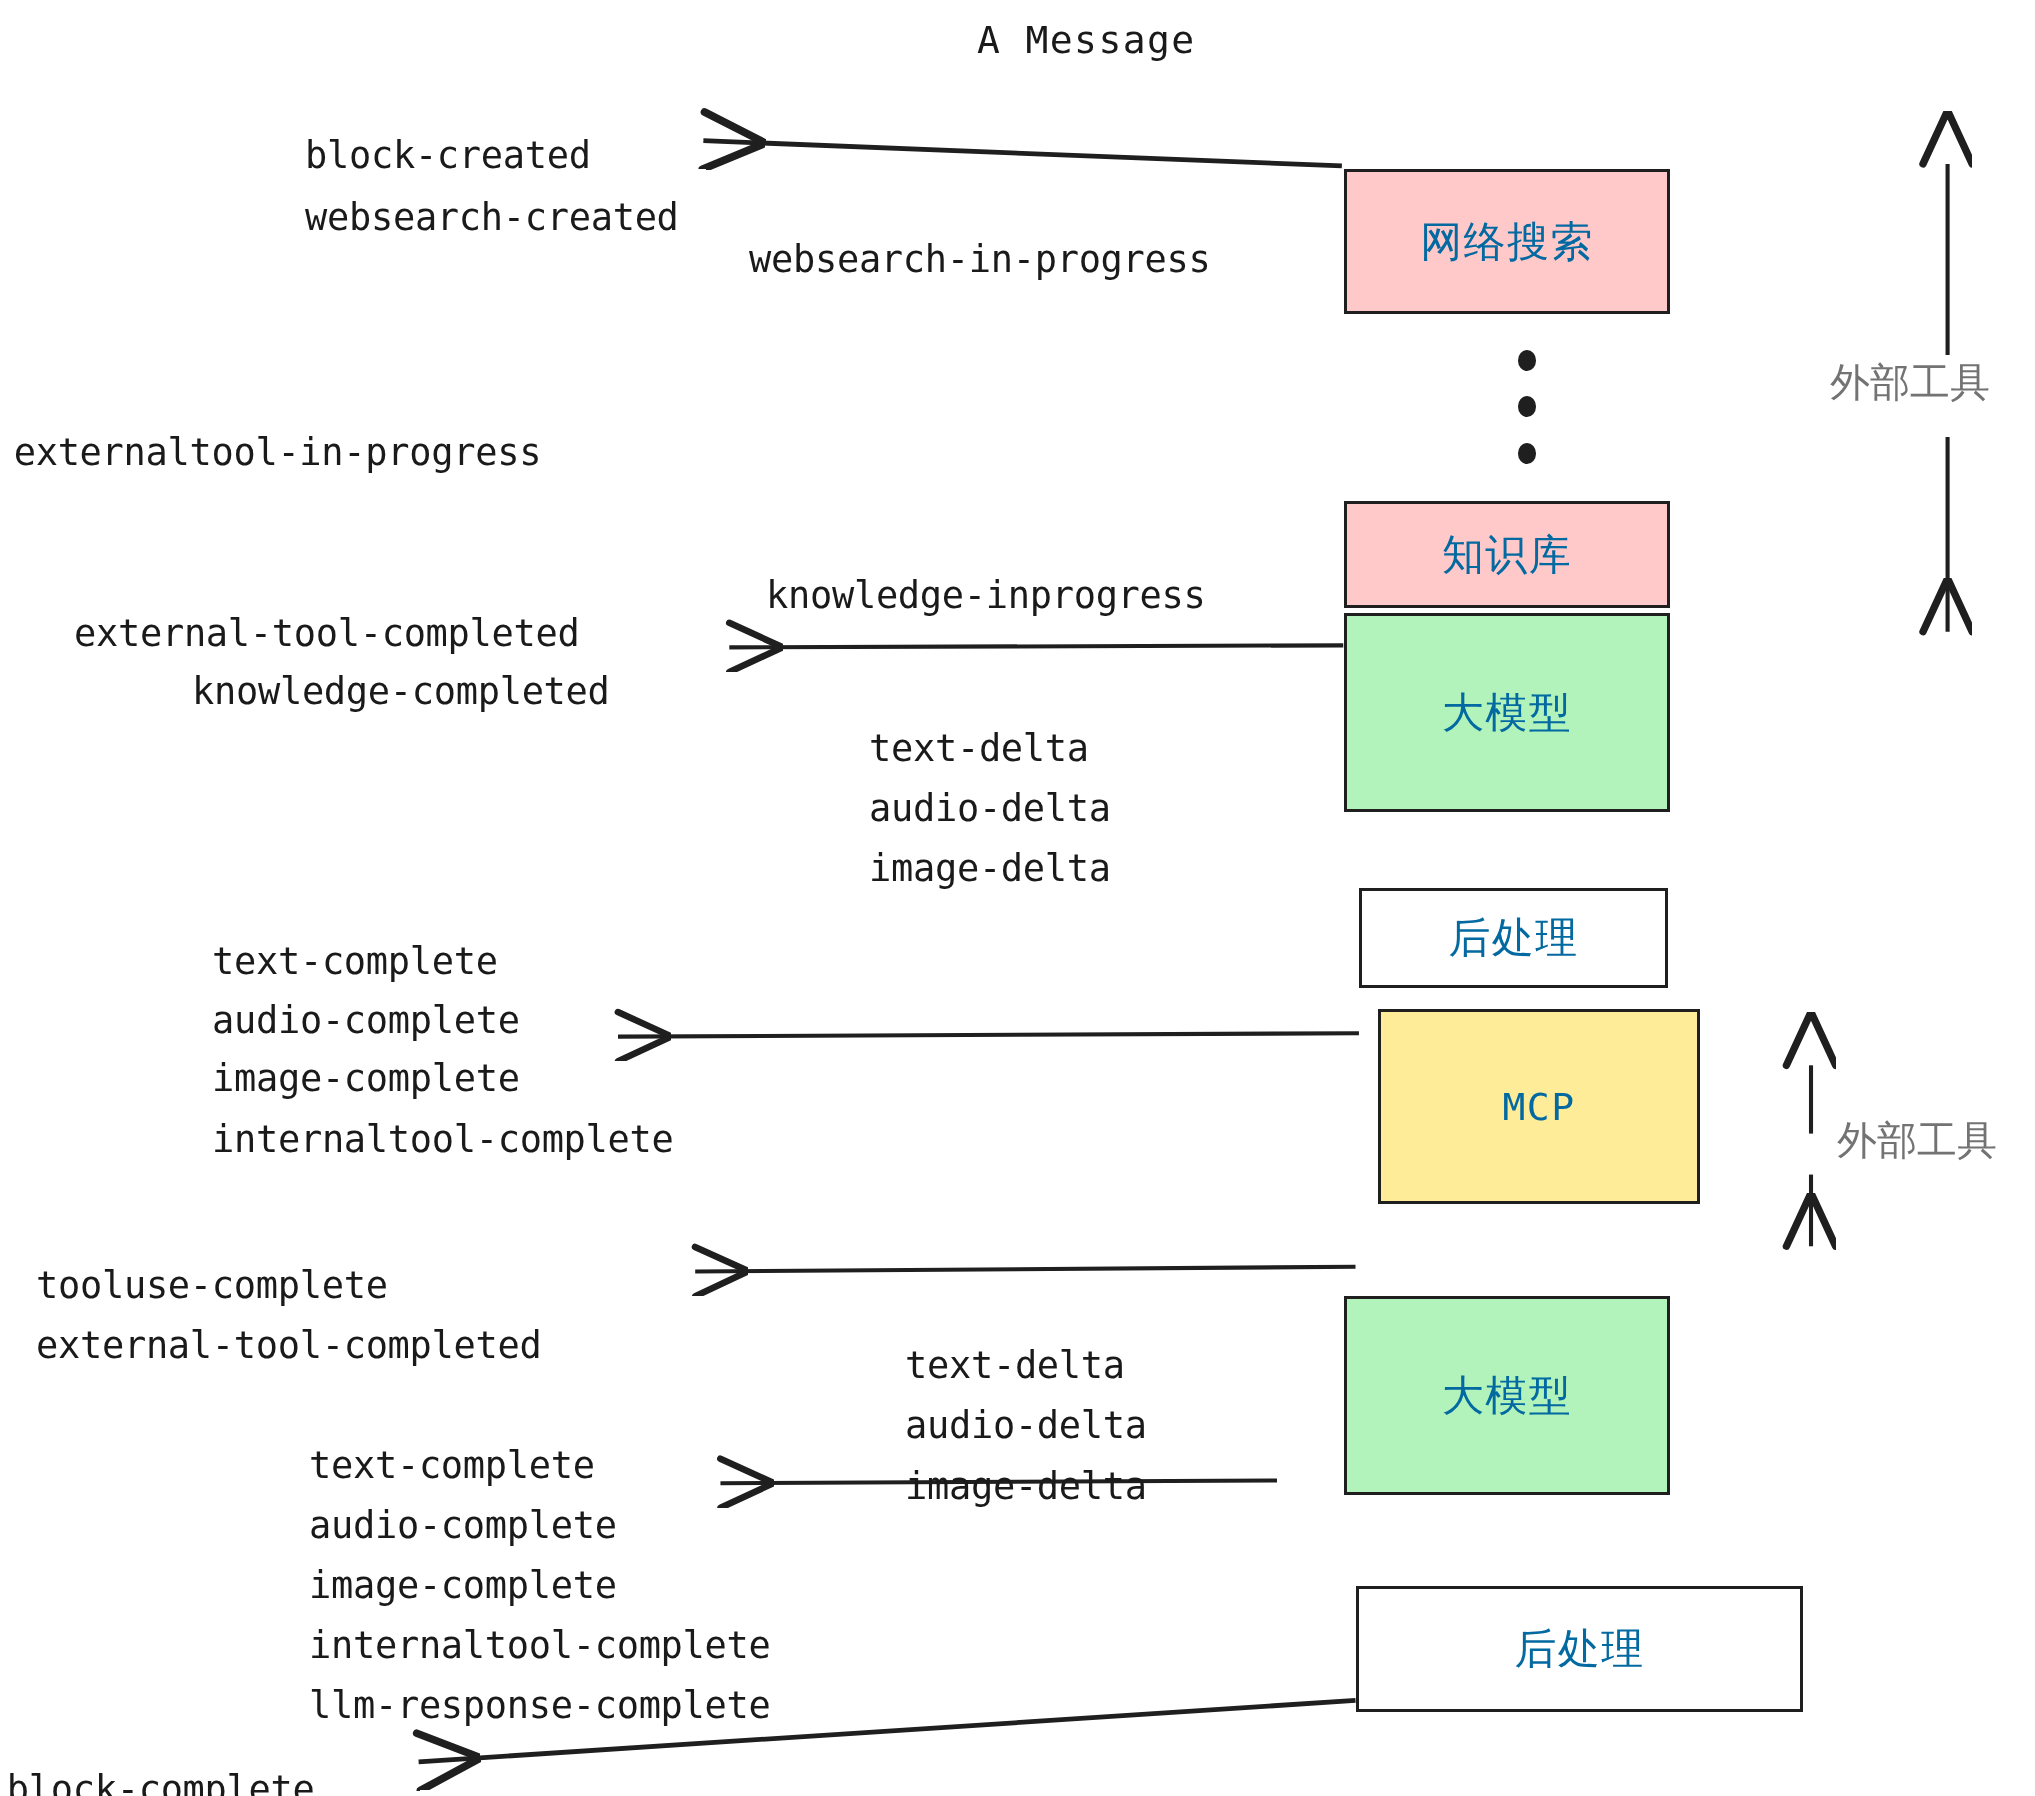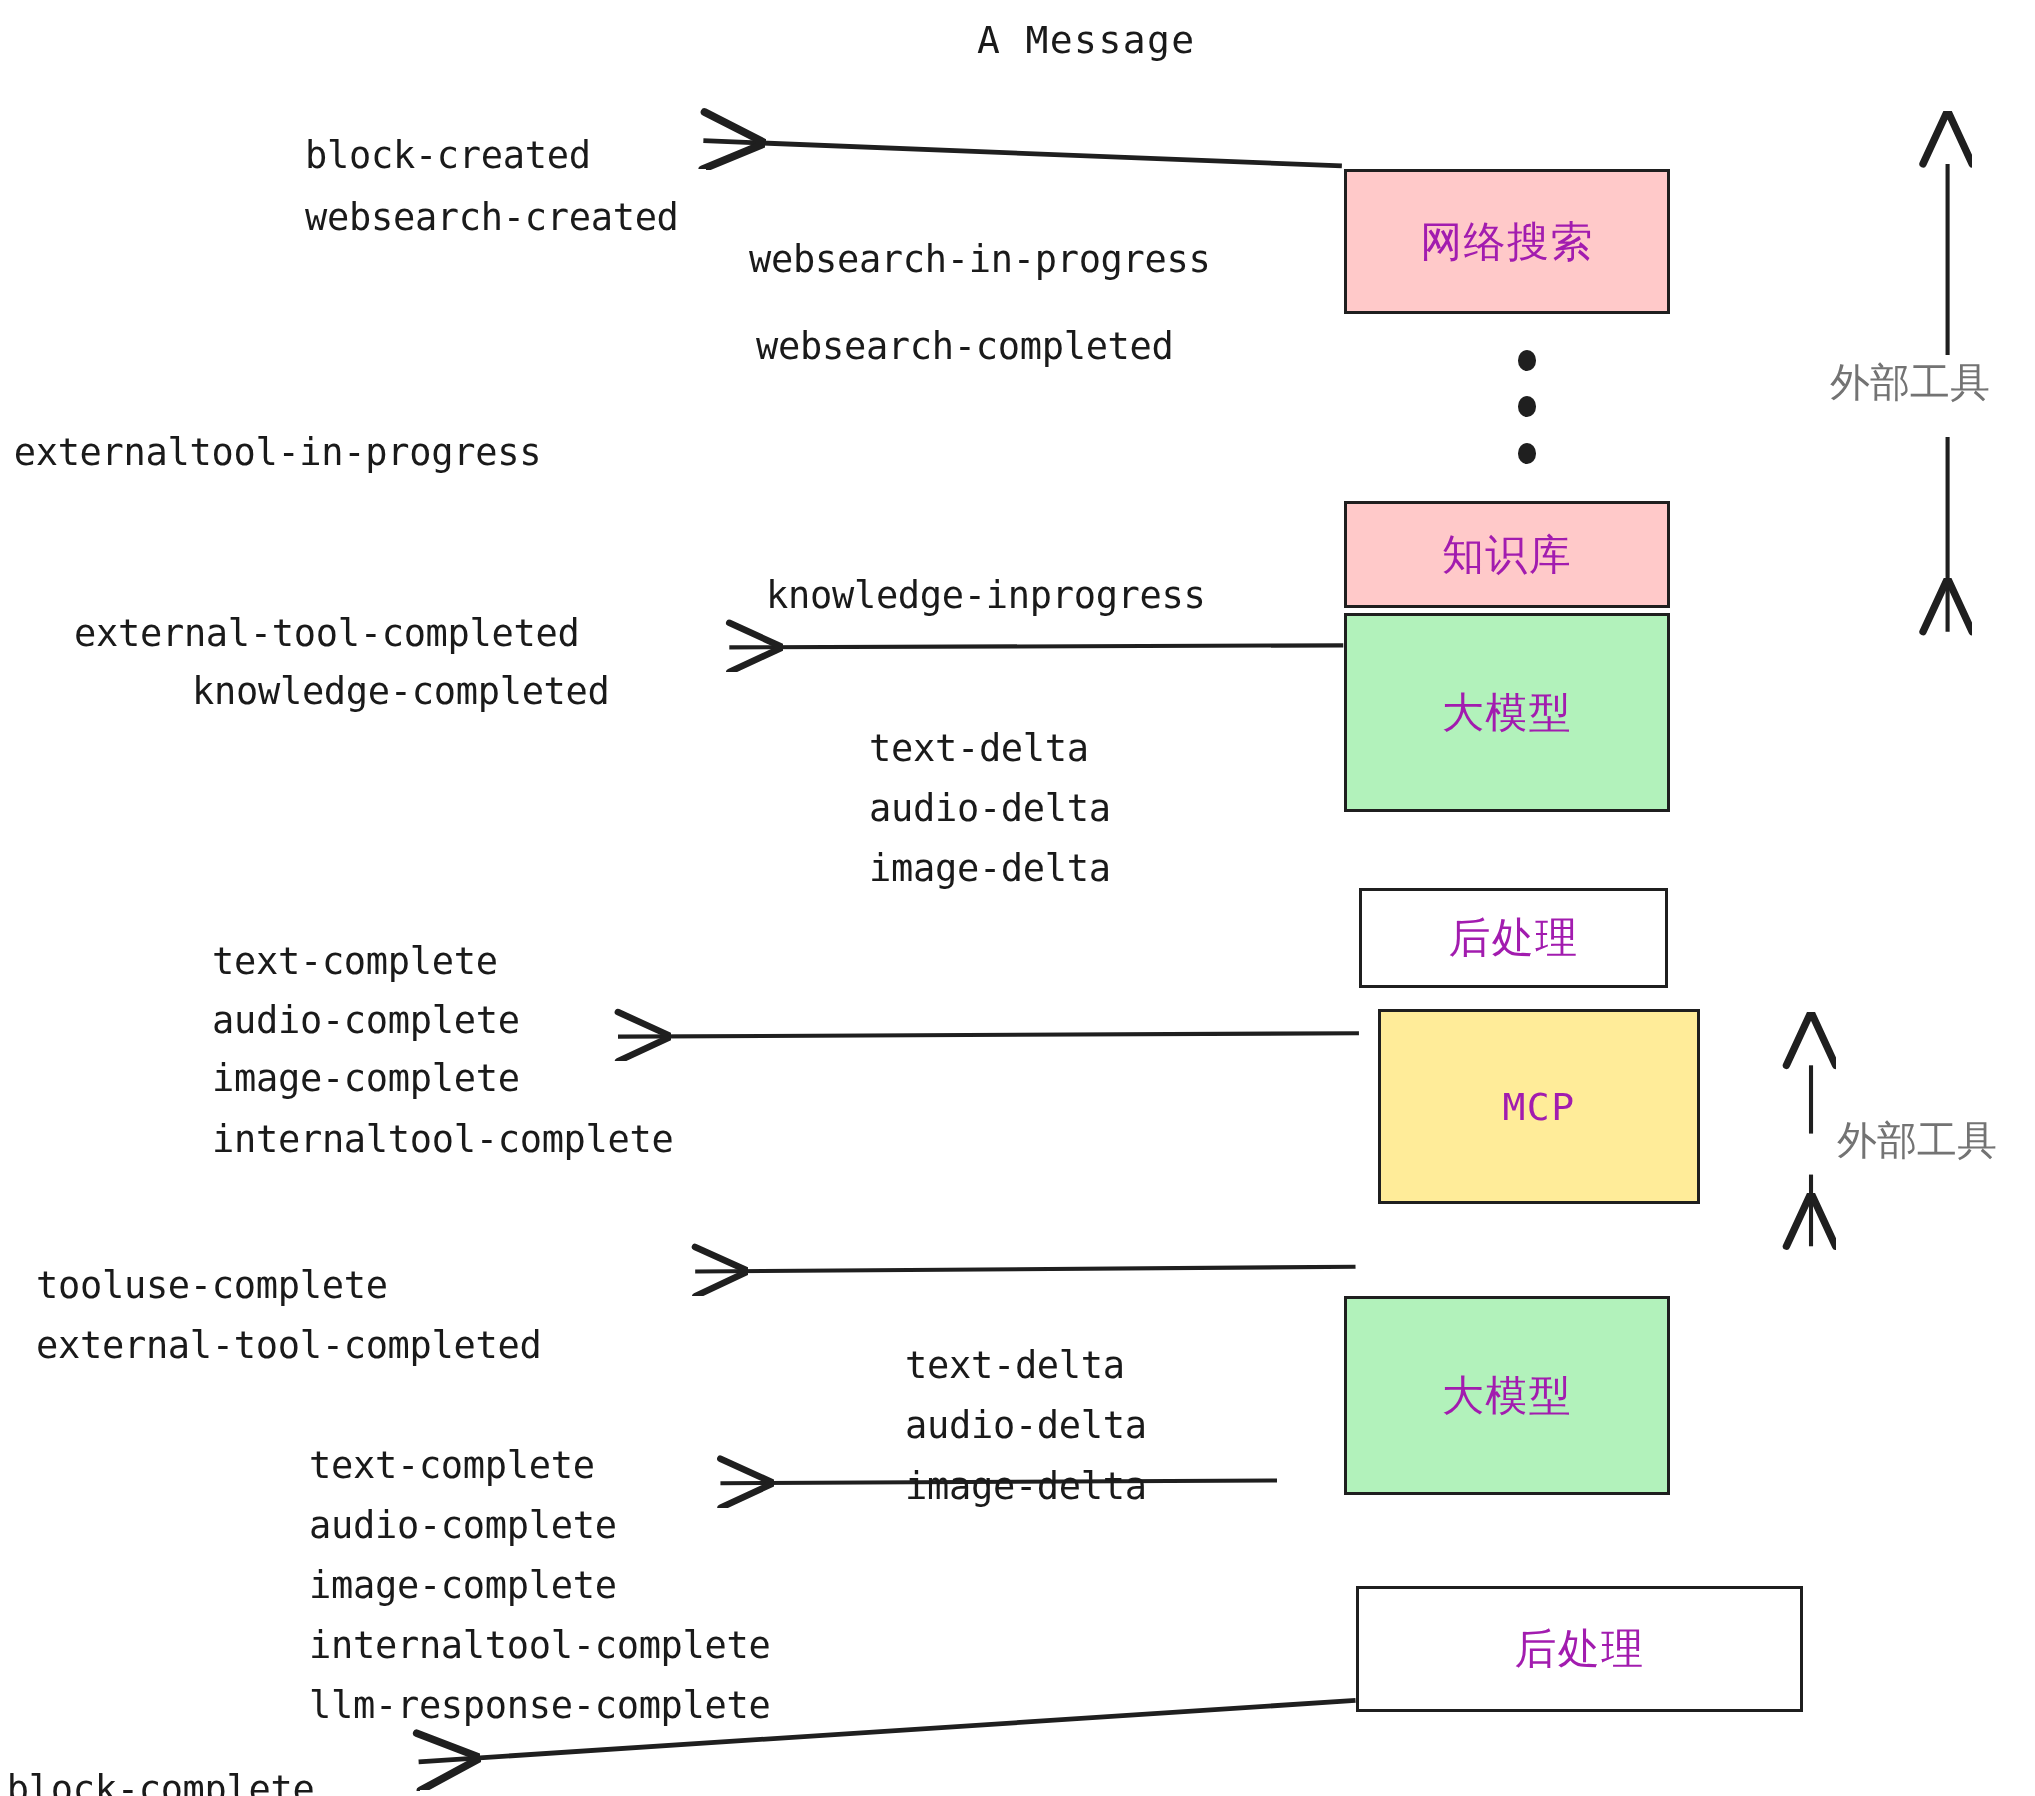--- a/index.html
+++ b/index.html
@@ -42,21 +42,21 @@
     letter-spacing: 1.4px;
   }
   
   .box {
     position: absolute;
     box-sizing: border-box;
     border: 3.4px solid #1f1f1f;
     display: flex;
     align-items: center;
     justify-content: center;
-    color: #a21caf;
+    color: #0369a1;
     font-family: "DejaVu Sans", "Liberation Sans", sans-serif;
     font-size: 42px;
     letter-spacing: 1.4px;
   }
   .box.mono {
     font-family: "DejaVu Sans Mono", "Liberation Mono", monospace;
     font-size: 38px;
     margin-left: 24px;
   }
   
@@ -143,21 +143,20 @@
   <div class="dot" style="left:1518px; top:350px;"></div>
   <div class="dot" style="left:1518px; top:396px;"></div>
   <div class="dot" style="left:1518px; top:443px;"></div>
 
   <div class="side-lbl" style="left:1830px; top:355px;">外部工具</div>
   <div class="side-lbl" style="left:1837px; top:1113px;">外部工具</div>
 
   <div class="lbl" style="left:305px; top:101px;">block-created</div>
   <div class="lbl" style="left:305px; top:163px;">websearch-created</div>
   <div class="lbl" style="left:749px; top:205px;">websearch-in-progress</div>
-  <div class="lbl" style="left:756px; top:292px;">websearch-completed</div>
   <div class="lbl" style="left:13.7px; top:398px;">externaltool-in-progress</div>
 
   <div class="lbl" style="left:766px; top:541px;">knowledge-inprogress</div>
   <div class="lbl" style="left:74px; top:579px;">external-tool-completed</div>
   <div class="lbl" style="left:192px; top:637px;">knowledge-completed</div>
 
   <div class="lbl" style="left:869px; top:694px;">text-delta</div>
   <div class="lbl" style="left:869px; top:754px;">audio-delta</div>
   <div class="lbl" style="left:869px; top:814px;">image-delta</div>
 

